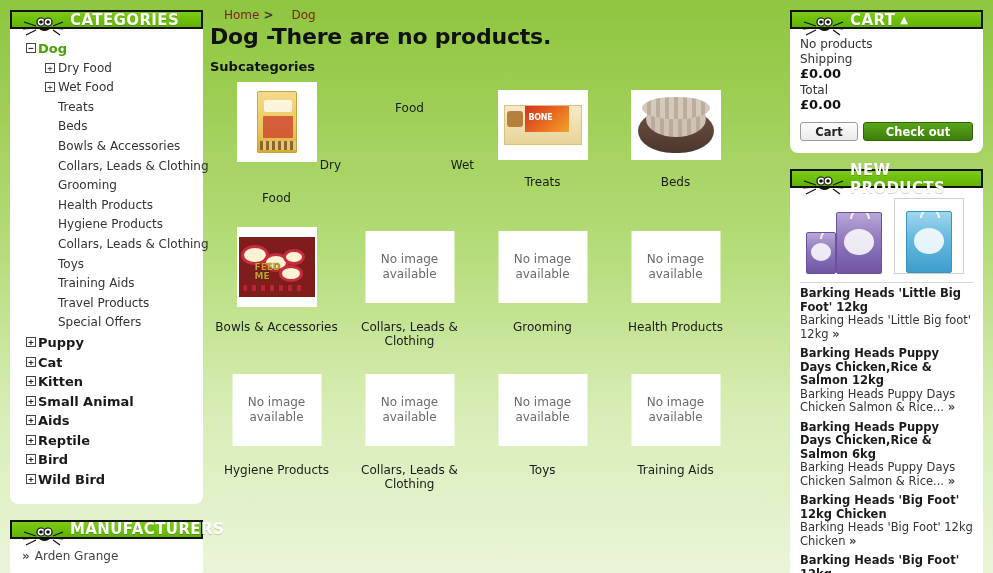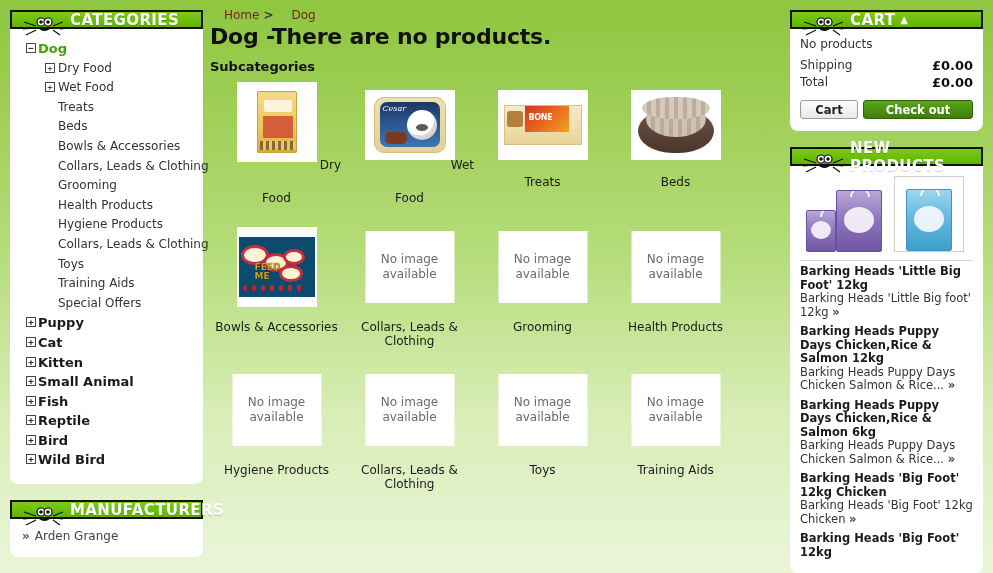--- a/index.html
+++ b/index.html
@@ -107,23 +107,23 @@
     display:block; text-align:center; font-size:12px;
     color:#1b1b1b; cursor:pointer;
     line-height:14px; margin-top:3px;
     font-family:"DejaVu Sans","Liberation Sans",sans-serif;
   }
   .cap.split { text-align:center; }
   .cap.split .w1 { display:inline-block; position:absolute; right:2px; top:76px; }
   .cap.split .w2 { display:block; margin-top:19px; }
 
   
-  .cart-line { font-size:12px; color:#333; padding:1px 0; display:flex; justify-content:space-between; }
+  .cart-line { font-size:12px; color:#333; padding:1px 0; display:flex; justify-content:space-between;flex-direction:column; }
   .cart-line .amt { font-weight:bold; font-size:13px; color:#111; }
-  .cart-empty { font-size:12px; color:#333; margin-bottom:6px; }
+  .cart-empty { font-size:12px; color:#333; margin-bottom:0; }
   .cart-btns { display:flex; gap:5px; margin-top:9px; }
   .btn {
     font-size:11.5px; font-weight:bold; border-radius:3px;
     cursor:pointer; text-align:center; line-height:17px; height:19px;
     font-family:"DejaVu Sans","Liberation Sans",sans-serif;
   }
   .btn-grey {
     width:58px; background: linear-gradient(to bottom,#fdfdfd,#e9e9e9);
     border:1px solid #9a9a9a; color:#222;
   }
@@ -166,21 +166,21 @@
   .treat:after{content:"";position:absolute;left:2px;top:5px;width:16px;height:16px;border-radius:3px;background:#b4803c;}
   .treat-txt{position:absolute;left:24px;top:7px;color:#fff;font-size:8px;font-weight:bold;letter-spacing:-.3px;z-index:2;}
 
   
   .bed{width:76px;height:56px;position:relative;}
   .bed-out{position:absolute;left:0;bottom:0;width:76px;height:44px;border-radius:38px/24px;background:linear-gradient(to bottom,#6d5244 0%,#4b372c 100%);}
   .bed-in{position:absolute;left:8px;top:4px;width:60px;height:36px;border-radius:30px/18px;background:repeating-linear-gradient(to right,#cfc2b4 0 5px,#b9aa9c 5px 9px);}
   .bed-top{position:absolute;left:4px;top:0;width:68px;height:22px;border-radius:34px/12px;background:repeating-linear-gradient(to right,#d5c9bc 0 5px,#bcae9f 5px 9px);}
 
   
-  .bowls{width:76px;height:60px;position:relative;background:#0c4a6e;}
+  .bowls{width:76px;height:60px;position:relative;background:#7f1d1d;}
   .bowl{position:absolute;border:3px solid #c62e3c;border-radius:50%;background:#fdf3d6;}
   .b1{left:2px;top:8px;width:28px;height:20px;}
   .b2{left:24px;top:16px;width:26px;height:19px;}
   .b3{left:44px;top:12px;width:22px;height:16px;}
   .b4{left:40px;top:28px;width:24px;height:17px;}
   .bowl-txt{position:absolute;left:16px;top:26px;color:#c9a227;font-weight:bold;font-size:9px;line-height:9px;z-index:3;text-shadow:0 0 1px #000;}
   .bowl-dots{position:absolute;left:4px;bottom:6px;width:62px;height:6px;background:repeating-linear-gradient(to right,#b5262f 0 4px,transparent 4px 9px);border-radius:3px;}
 
   
   .np-bag{width:46px;height:62px;border-radius:2px;position:relative;overflow:hidden;}
@@ -222,26 +222,27 @@
           <div class="cat-row cat-lvl1"><span>Treats</span></div>
           <div class="cat-row cat-lvl1"><span>Beds</span></div>
           <div class="cat-row cat-lvl1"><span>Bowls &amp; Accessories</span></div>
           <div class="cat-row cat-lvl1"><span>Collars, Leads &amp; Clothing</span></div>
           <div class="cat-row cat-lvl1"><span>Grooming</span></div>
           <div class="cat-row cat-lvl1"><span>Health Products</span></div>
           <div class="cat-row cat-lvl1"><span>Hygiene Products</span></div>
           <div class="cat-row cat-lvl1"><span>Collars, Leads &amp; Clothing</span></div>
           <div class="cat-row cat-lvl1"><span>Toys</span></div>
           <div class="cat-row cat-lvl1"><span>Training Aids</span></div>
+          <div class="cat-row cat-lvl1"><span>Travel Products</span></div>
           <div class="cat-row cat-lvl1"><span>Special Offers</span></div>
           <div class="cat-row cat-lvl0"><span class="toggle">+</span><span>Puppy</span></div>
           <div class="cat-row cat-lvl0"><span class="toggle">+</span><span>Cat</span></div>
           <div class="cat-row cat-lvl0"><span class="toggle">+</span><span>Kitten</span></div>
           <div class="cat-row cat-lvl0"><span class="toggle">+</span><span>Small Animal</span></div>
-          <div class="cat-row cat-lvl0"><span class="toggle">+</span><span>Fish</span></div>
+          <div class="cat-row cat-lvl0"><span class="toggle">+</span><span>Aids</span></div>
           <div class="cat-row cat-lvl0"><span class="toggle">+</span><span>Reptile</span></div>
           <div class="cat-row cat-lvl0"><span class="toggle">+</span><span>Bird</span></div>
           <div class="cat-row cat-lvl0"><span class="toggle">+</span><span>Wild Bird</span></div>
         </div>
     </div>
 
     <div class="panel">
       <div class="panel-head">
         <span class="bug">
           <svg width="44" height="25" viewBox="0 0 44 25">
@@ -276,30 +277,20 @@
                 <span class="bag-base"></span>
               </div>
             </div>
           </div>
           <a class="cap split">
             <span class="w1">Dry</span>
             <span class="w2">Food</span>
           </a>
         </div>
         <div class="cell">
-          <div class="thumb-wrap">
-            <div class="thumb sz-b">
-              <div class="tray">
-                <span class="tray-in"></span>
-                <span class="tray-word">Cesar</span>
-                <span class="tray-dog"></span>
-                <span class="tray-meat"></span>
-              </div>
-            </div>
-          </div>
           <a class="cap split">
             <span class="w1">Wet</span>
             <span class="w2">Food</span>
           </a>
         </div>
         <div class="cell">
           <div class="thumb-wrap">
             <div class="thumb sz-b">
               <div class="treat">
                 <span class="treat-txt">BONE</span>

